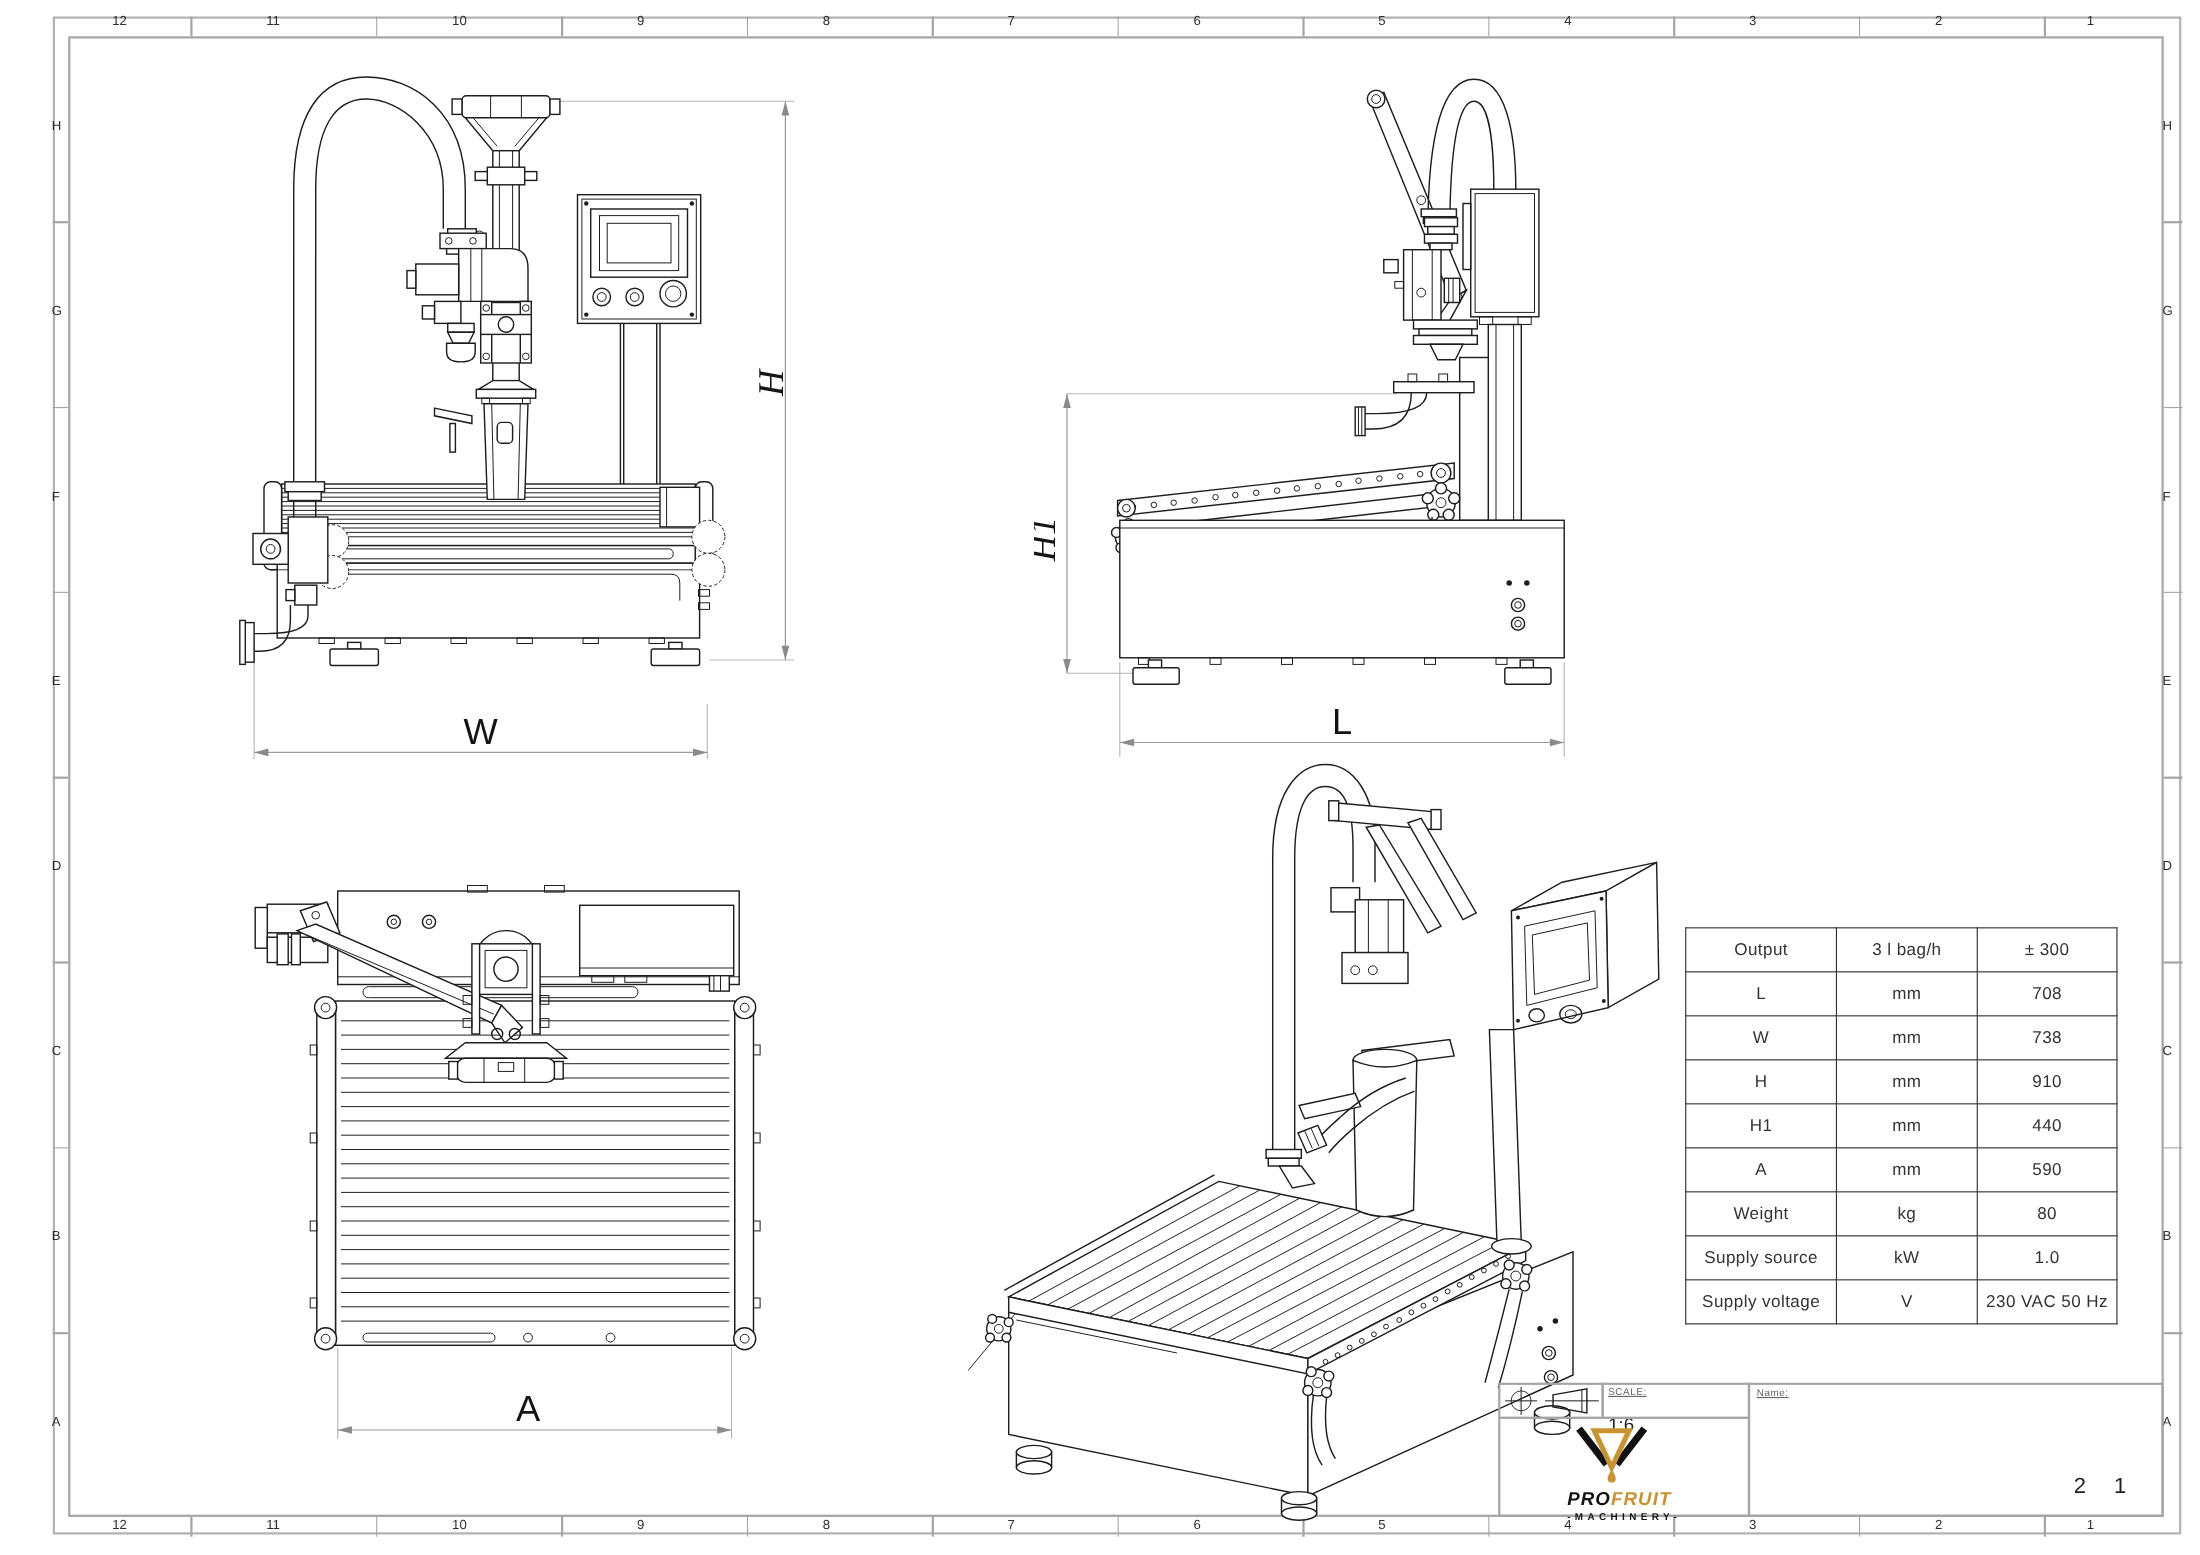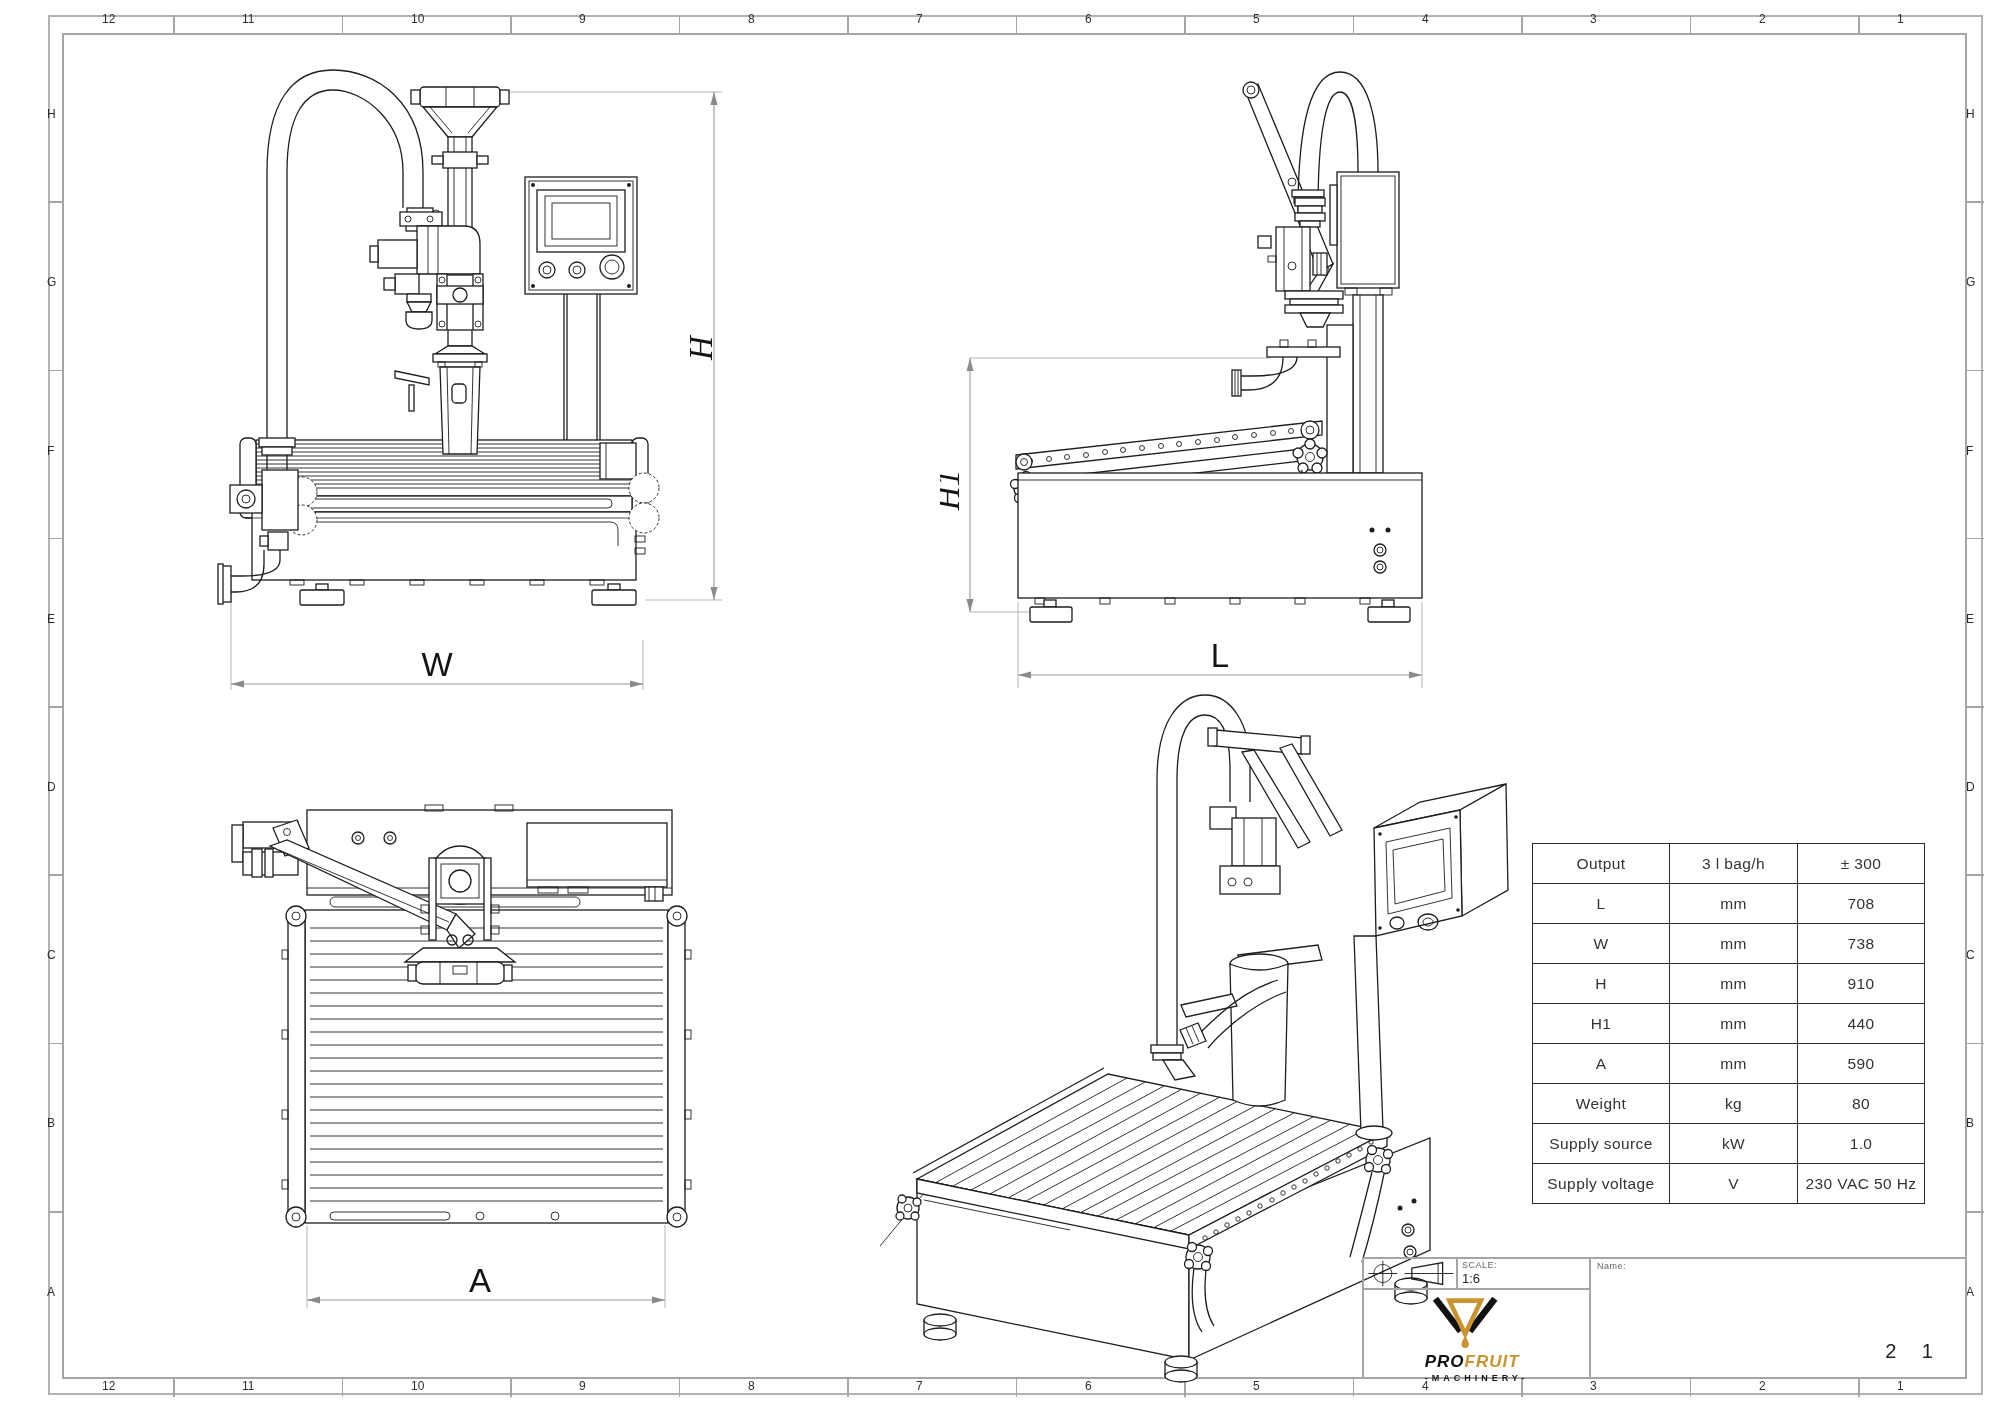--- a/index.html
+++ b/index.html
@@ -31,22 +31,22 @@
            text-align:center;vertical-align:middle;font-size:15.5px;color:#333;
            letter-spacing:.4px;padding:0 4px;}
   .spec td.c1{width:137px;}.spec td.c2{width:128px;}.spec td.c3{width:127px;}
   
   .tb{position:absolute;left:1362px;top:1257px;width:605px;height:122px;box-sizing:border-box;}
   .tb .cell{position:absolute;box-sizing:border-box;border:2px solid #a5a5a5;}
   .tb .sym{left:0;top:0;width:96px;height:33px;}
   .tb .scale{left:94px;top:0;width:135px;height:33px;padding:1px 4px;}
   .tb .logoc{left:0;top:31px;width:229px;height:91px;}
   .tb .namec{left:227px;top:0;width:378px;height:122px;padding:2px 6px;}
-  .tb .small-lab{font-size:9px;color:#666;letter-spacing:.5px;}
-  .tb .scale-val{font-size:13px;color:#222;margin-top:1px;}
+  .tb .small-lab{font-size:9px;color:#666;letter-spacing:.5px;text-decoration:underline;}
+  .tb .scale-val{font-size:17px;color:#222;margin-top:16px;}
   .tb .name-val{position:absolute;left:0;right:14px;top:34px;text-align:center;
                 font-size:44px;color:#161616;letter-spacing:1px;}
   .tb .sheet-info{position:absolute;right:22px;bottom:14px;font-size:20px;color:#222;letter-spacing:10px;}
   .logo{position:absolute;left:50%;top:6px;transform:translateX(-50%);text-align:left;}
   .logo .l1{font-size:17px;font-weight:bold;font-style:italic;letter-spacing:1px;color:#111;}
   .logo .l1 .accent{font-weight:bold;}
   .logo .l2{font-size:9px;letter-spacing:4px;color:#161616;font-weight:bold;margin-top:1px;}
 </style>
 </head>
 <body>

